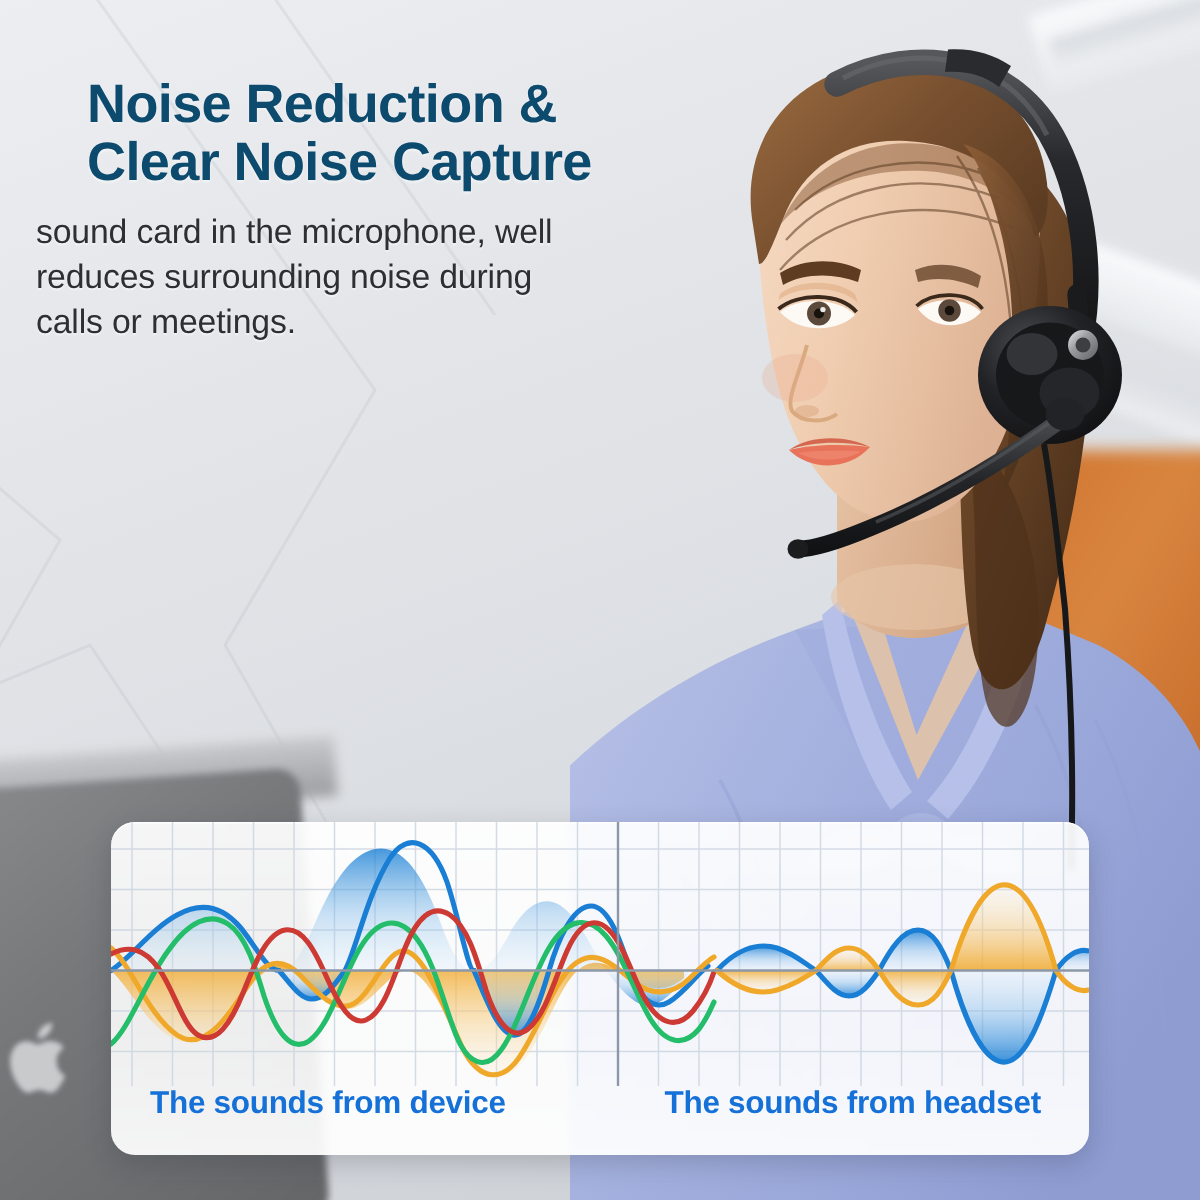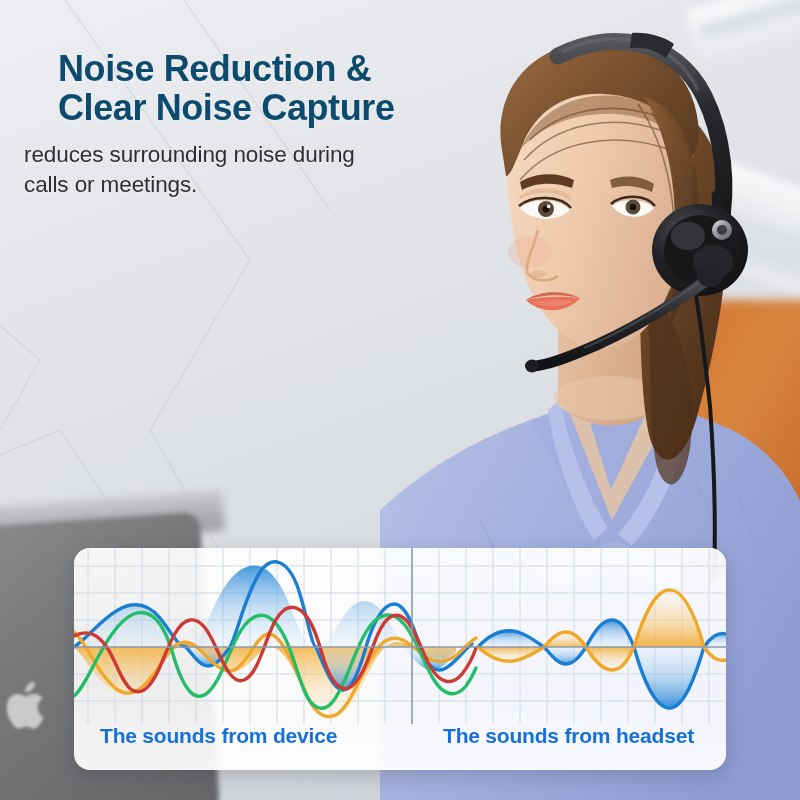--- a/index.html
+++ b/index.html
@@ -294,20 +294,21 @@
       <path d="M 316 296 C 322 330 326 370 330 406 C 334 460 336 520 334 580" stroke="#17181a" stroke-width="4" fill="none"></path>
     </g>
   </svg>
 
   <div class="headline">
     <span class="l1">Noise Reduction &amp;</span>
     <span class="l2">Clear Noise Capture</span>
   </div>
 
   <div class="bodytext">
+    <span>sound card in the microphone, well</span>
     <span>reduces surrounding noise during</span>
     <span>calls or meetings.</span>
   </div>
 
   <div class="panel">
 
     <svg class="wave-svg" width="652" height="176" viewBox="0 0 652 176">
       <defs>
 
         <linearGradient id="blueUp" x1="0" y1="0" x2="0" y2="1">

